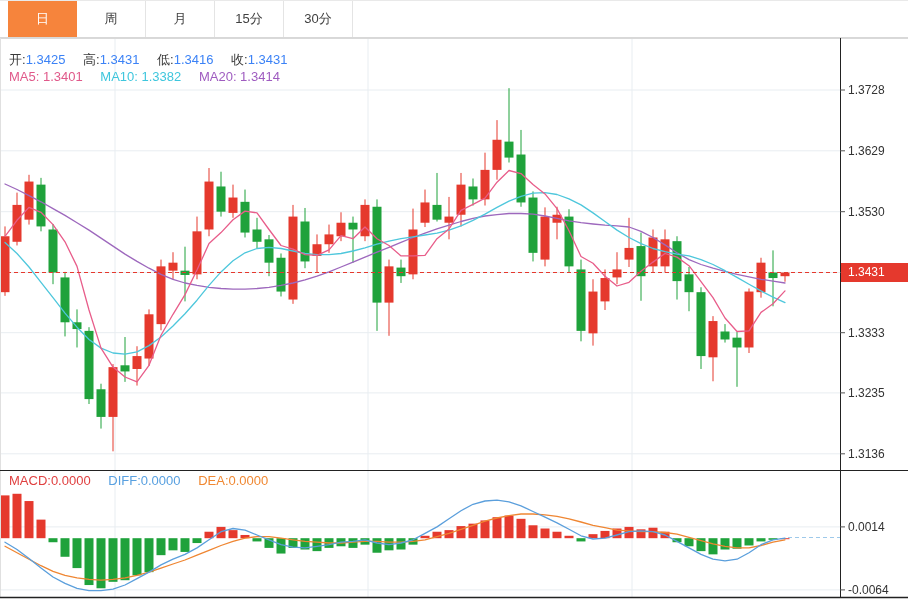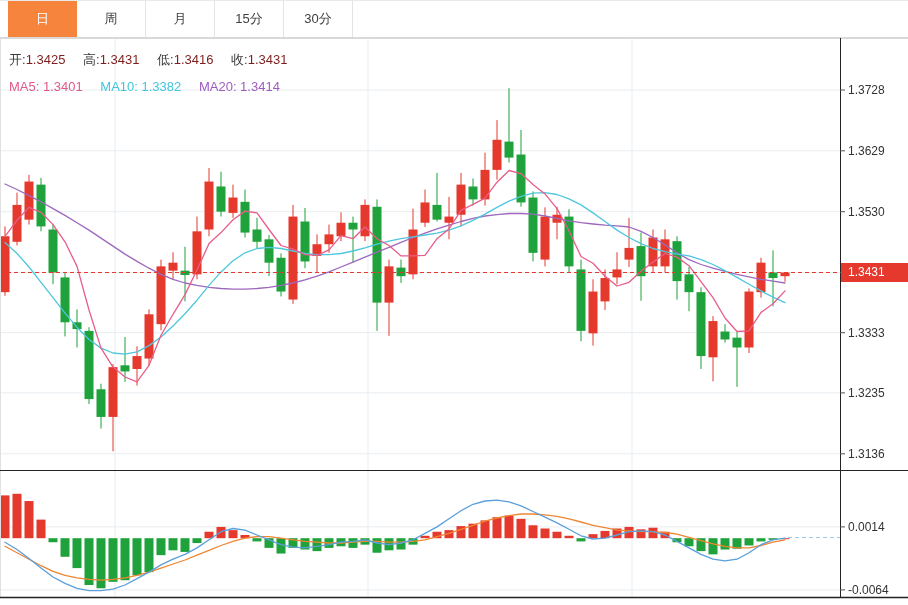--- a/index.html
+++ b/index.html
@@ -10,24 +10,24 @@
           border-top:1px solid #e9e9e9;border-bottom:1px solid #d8d8d8;
           box-sizing:border-box;display:flex;align-items:stretch;padding-left:8px;}
   .tab{width:69px;box-sizing:border-box;border-right:1px solid #e4e4e4;
        display:flex;align-items:center;justify-content:center;
        font-size:13px;color:#404040;cursor:pointer;background:#fff;}
   .tab:first-child{border-left:1px solid #e4e4e4;}
   .tab.active{background:#f6843c;color:#ffffff;border-color:#f6843c;}
   
   .inforow{position:absolute;left:9px;font-size:13px;white-space:nowrap;z-index:5;}
   #ohlc-row{top:51px;}
-  #ma-row{top:79px;}
+  #ma-row{top:69px;}
   #macd-row{top:473px;}
   .lbl{color:#3a3a3a;}
-  .val-red{color:#7f1d1d;}
+  .val-red{color:#3b82f6;}
   .sp{display:inline-block;width:14px;}
   .ma5c{color:#e0598a;} .ma10c{color:#3ec6dd;} .ma20c{color:#9f5cc0;}
   .macdc{color:#e04040;} .diffc{color:#58a0e0;} .deac{color:#f08832;}
   
   #chart{position:absolute;left:0;top:0;z-index:1;}
   
   #price-tag{position:absolute;left:841px;top:263px;width:67px;height:19px;
              background:#e5392d;color:#fff;font-size:12px;line-height:19px;
              padding-left:7px;box-sizing:border-box;z-index:6;}
 </style>
@@ -293,16 +293,21 @@
     <span class="lbl">低:</span><span class="val-red">1.3416</span><span class="sp"></span>
     <span class="lbl">收:</span><span class="val-red">1.3431</span>
   </div>
 
   <div class="inforow" id="ma-row">
     <span class="ma5c">MA5: 1.3401</span><span class="sp"></span>
     <span class="ma10c">MA10: 1.3382</span><span class="sp"></span>
     <span class="ma20c">MA20: 1.3414</span>
   </div>
 
+  <div class="inforow" id="macd-row">
+    <span class="macdc">MACD:0.0000</span><span class="sp"></span>
+    <span class="diffc">DIFF:0.0000</span><span class="sp"></span>
+    <span class="deac">DEA:0.0000</span>
+  </div>
 
   <div id="price-tag">1.3431</div>
 
 </div>
 
 </body></html>

